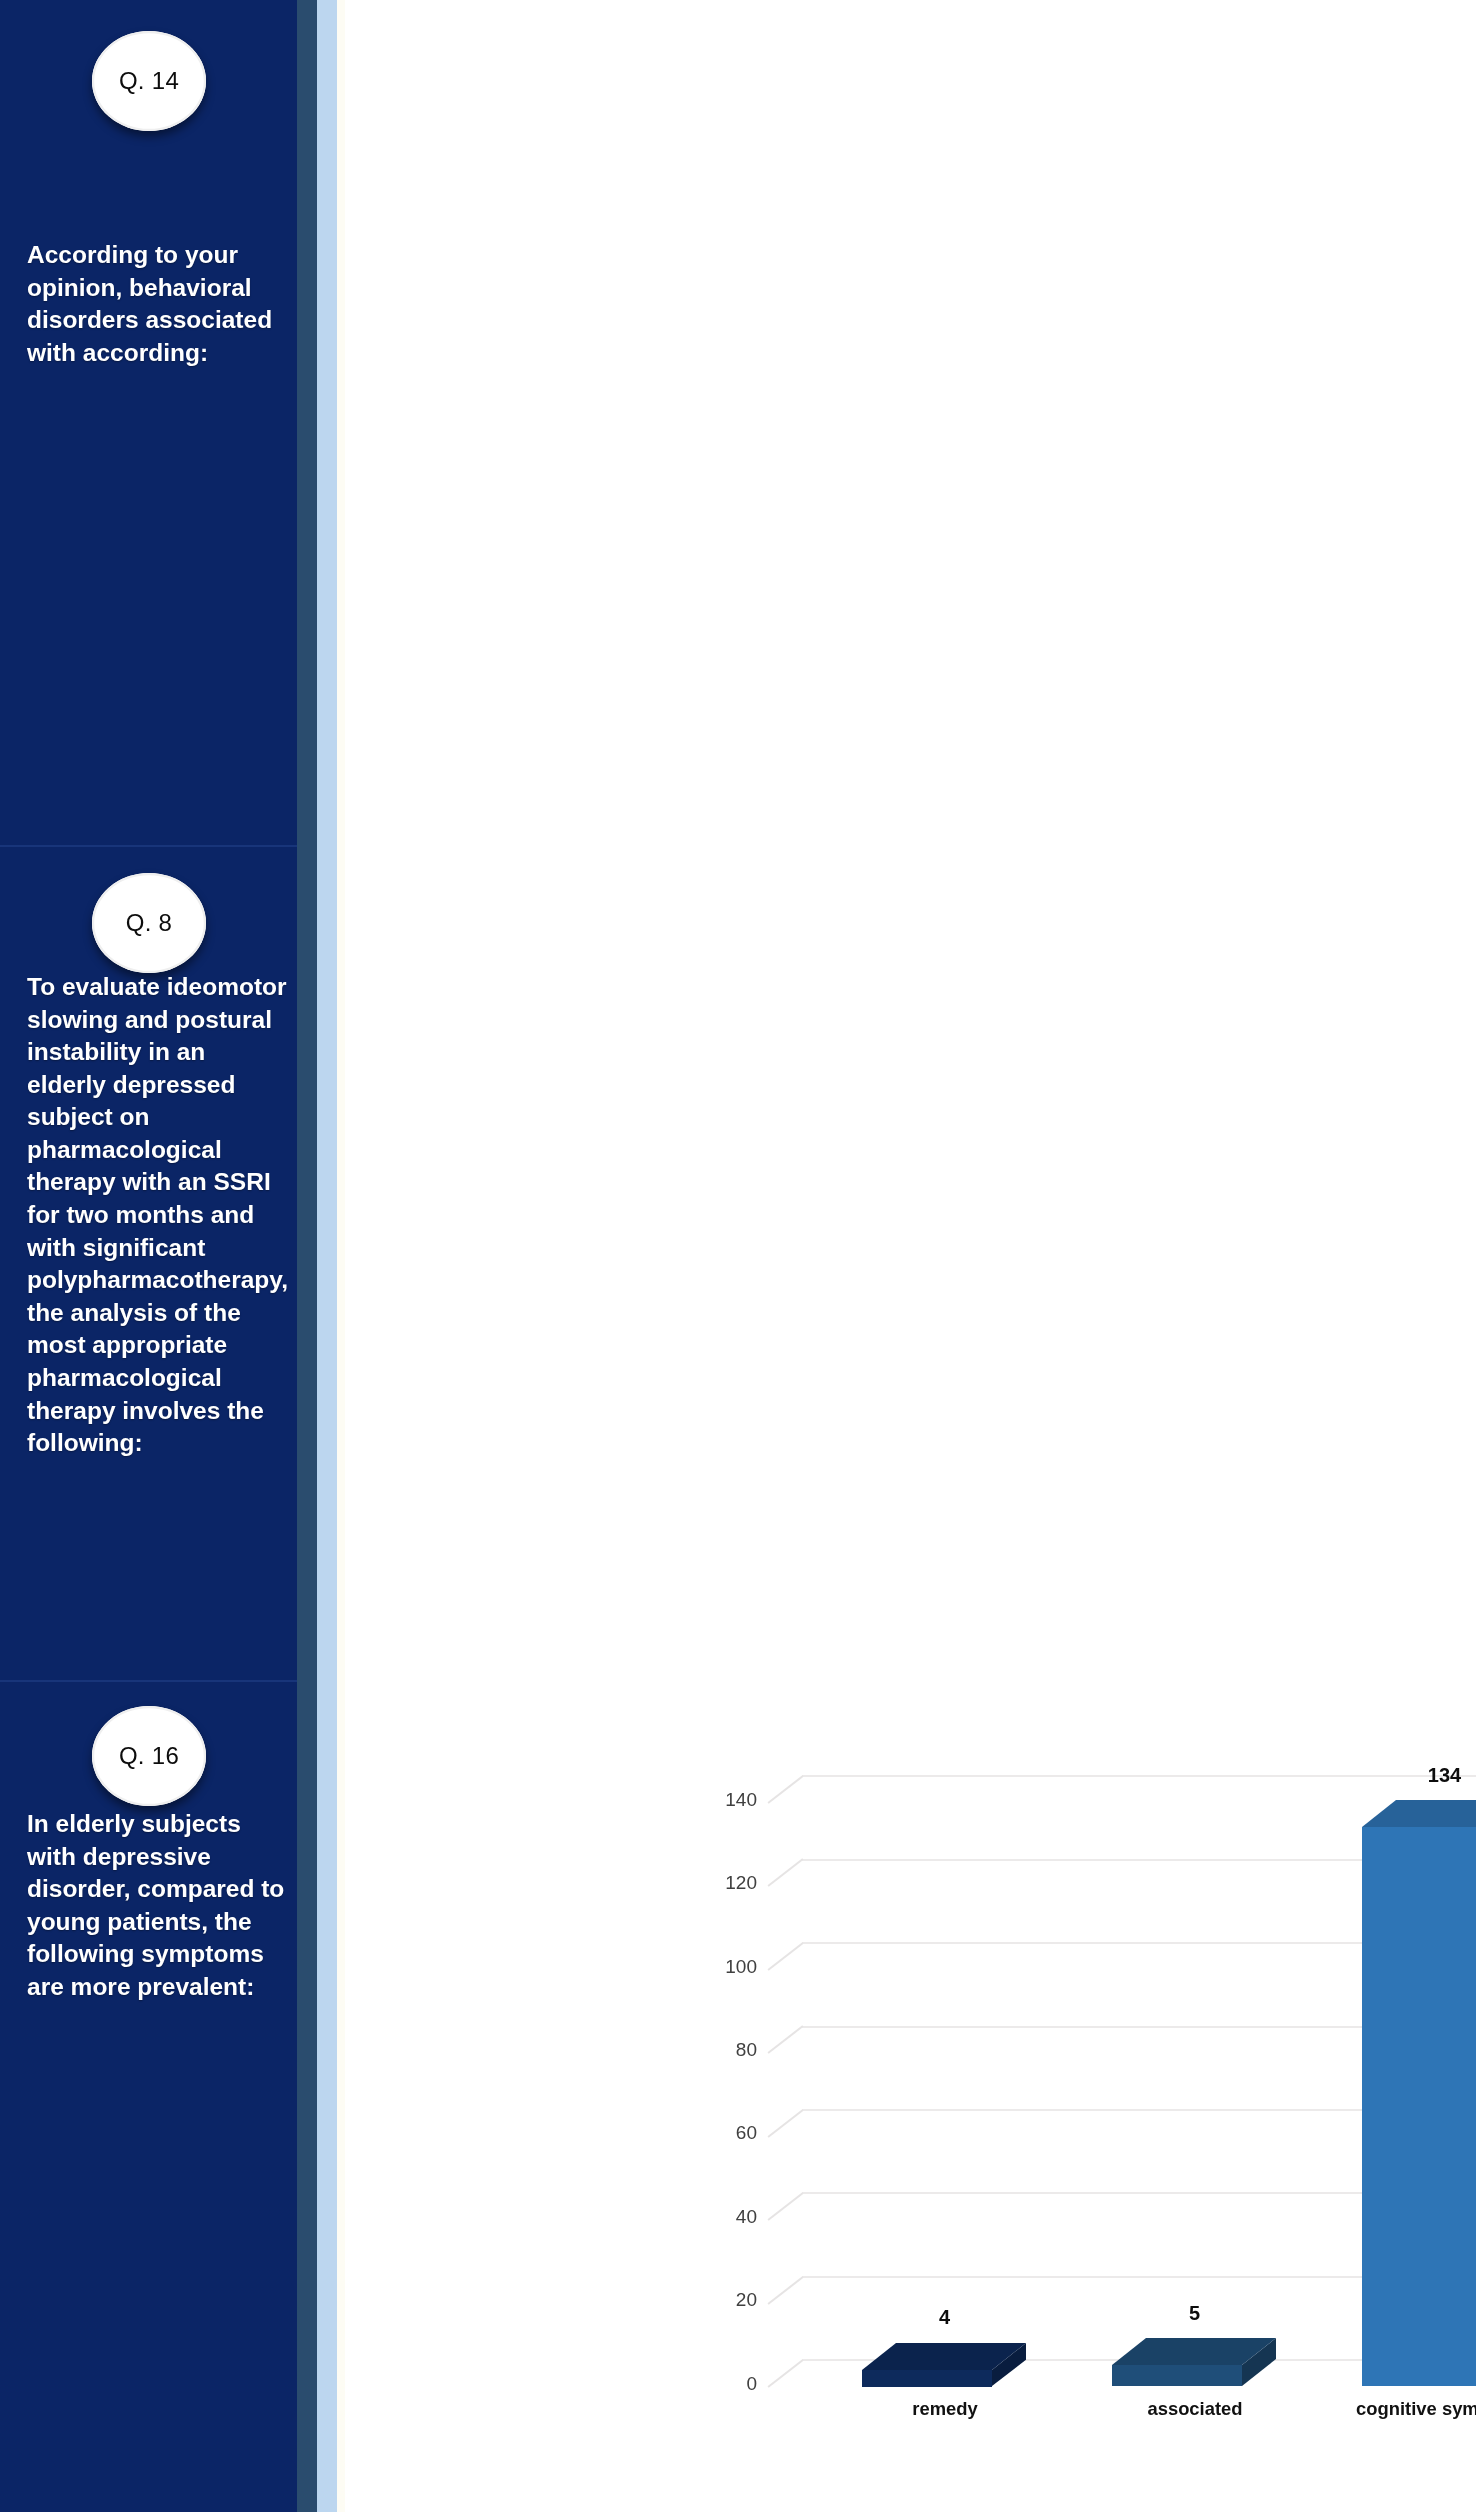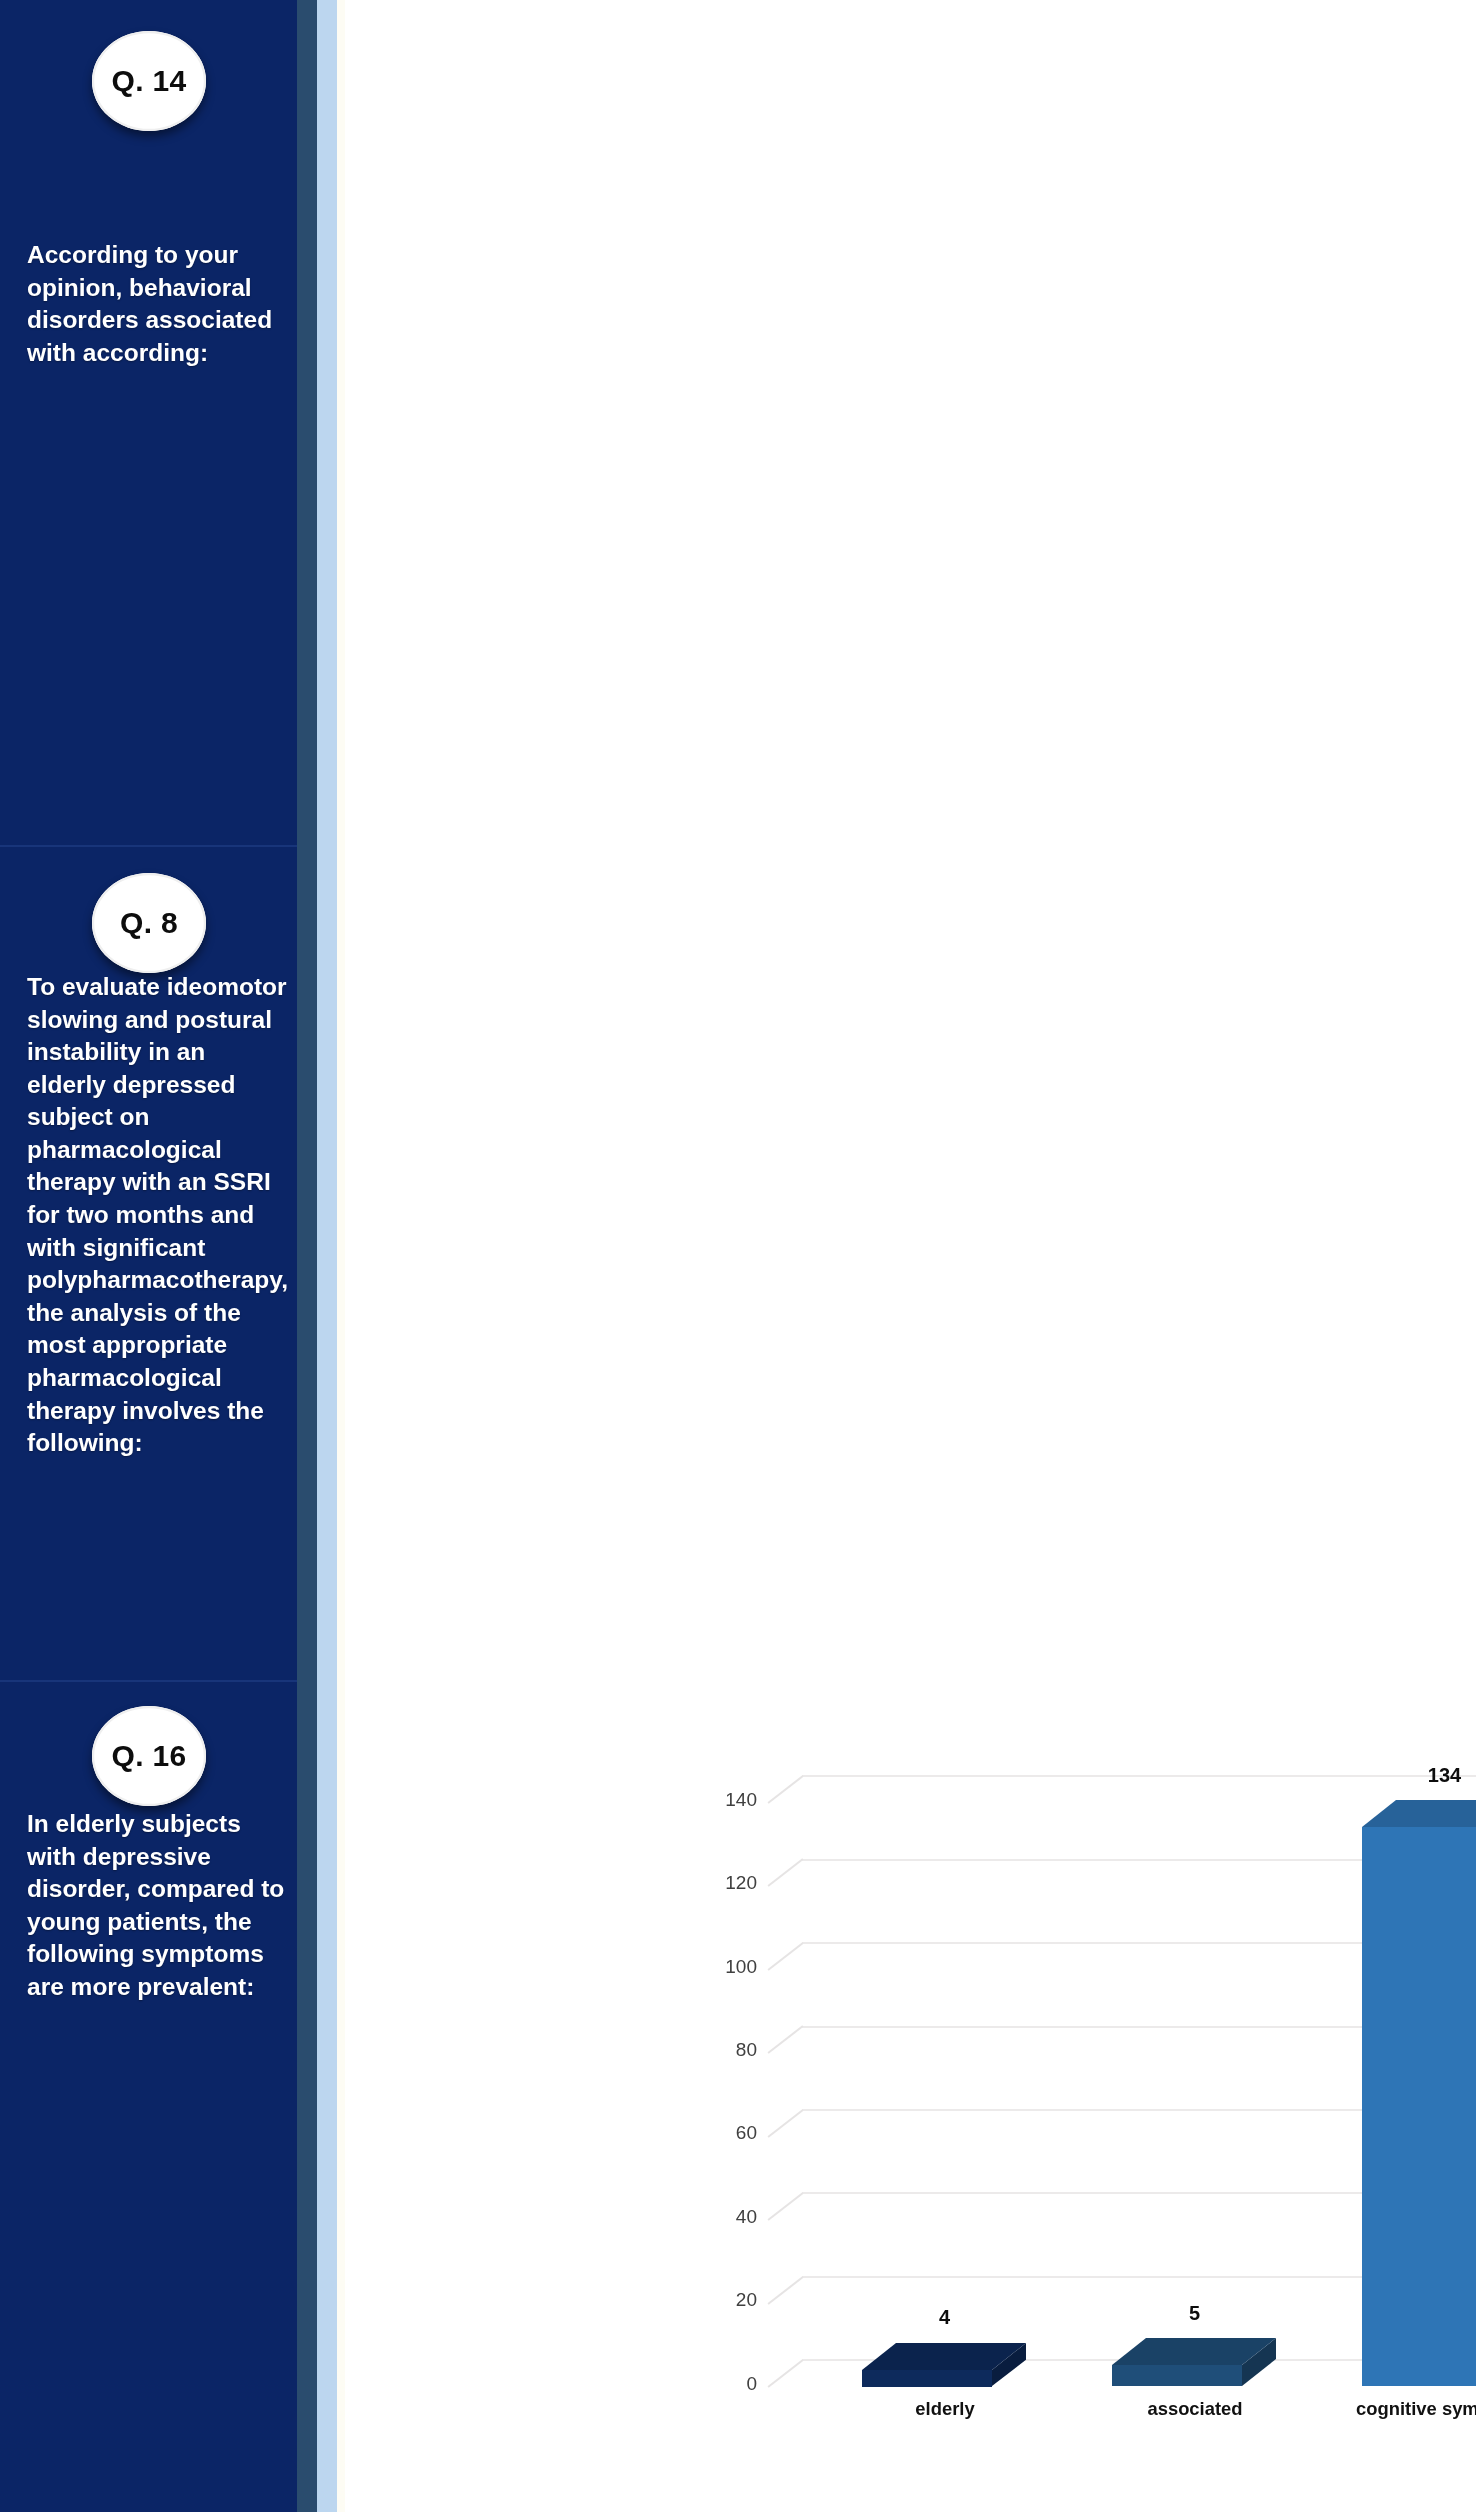--- a/index.html
+++ b/index.html
@@ -20,21 +20,21 @@
 
   .qbadge {
     position:absolute;
     width:114px; height:100px;
     border-radius:50%;
     background:#ffffff;
     box-shadow: 0 5.6px 10px rgba(0,0,0,0.45), inset 0 0 0 2.2px #efefef;
     display:flex; align-items:center; justify-content:center;
   }
   .qbadge span {
-    font-size:30px; font-weight:bold; color:#0d0d0d; letter-spacing:0.3px;
+    font-size:24px; font-weight:normal; color:#0d0d0d; letter-spacing:0.3px;
   }
 
   .qtext {
     position:absolute;
     color:#ffffff;
     font-weight:bold;
     font-size:24.5px;
     line-height:1.33;
     left:27px;
     width:260px;
@@ -216,21 +216,21 @@
         <div class="ytick" style="left: 345px; top: 1872px;">120</div>
         <div class="gridline" style="left: 457px; top: 1775px; width: 1000px;"></div>
         <div class="depthline" style="left: 423px; top: 1802px; width: 44px; height: 1.7px; transform: rotate(-37.7468deg); transform-origin: left center;"></div>
         <div class="ytick" style="left: 345px; top: 1789px;">140</div>
         <div class="bar3d" style="left: 517px; top: 2343px; width: 164px; height: 43px;">
           <div class="bar-front" style="left: 0px; top: 27px; width: 130px; height: 16.7px; background: rgb(13, 42, 92);"></div>
           <div class="bar-side" style="left: 130px; top: 0px; width: 34px; height: 43px; background: rgb(9, 29, 63); clip-path: polygon(0px 27px, 100% 0px, 100% 16.7px, 0px 43px);"></div>
           <div class="bar-top" style="left: 0px; top: 0px; width: 164px; height: 27px; background: rgb(11, 35, 77); clip-path: polygon(0px 100%, 34px 0px, 100% 0px, 130px 100%);"></div>
         </div>
         <div class="barlabel" style="left: 484px; top: 2306px; width: 231px;">4</div>
-        <div class="catlabel" style="left: 483px; top: 2397px; width: 234px;">elderly</div>
+        <div class="catlabel" style="left: 483px; top: 2397px; width: 234px;">remedy</div>
         <div class="bar3d" style="left: 767px; top: 2338px; width: 164px; height: 48px;">
           <div class="bar-front" style="left: 0px; top: 27px; width: 130px; height: 21px; background: rgb(31, 78, 121);"></div>
           <div class="bar-side" style="left: 130px; top: 0px; width: 34px; height: 48px; background: rgb(21, 53, 82); clip-path: polygon(0px 27px, 100% 0px, 100% 21px, 0px 48px);"></div>
           <div class="bar-top" style="left: 0px; top: 0px; width: 164px; height: 27px; background: rgb(26, 66, 102); clip-path: polygon(0px 100%, 34px 0px, 100% 0px, 130px 100%);"></div>
         </div>
         <div class="barlabel" style="left: 734px; top: 2302px; width: 231px;">5</div>
         <div class="catlabel" style="left: 733px; top: 2397px; width: 234px;">associated</div>
         <div class="bar3d" style="left: 1017px; top: 1800px; width: 164px; height: 586px;">
           <div class="bar-front" style="left: 0px; top: 27px; width: 130px; height: 559px; background: rgb(46, 117, 182);"></div>
           <div class="bar-top" style="left: 0px; top: 0px; width: 164px; height: 27px; background: rgb(39, 98, 153); clip-path: polygon(0px 100%, 34px 0px, 100% 0px, 130px 100%);"></div>

